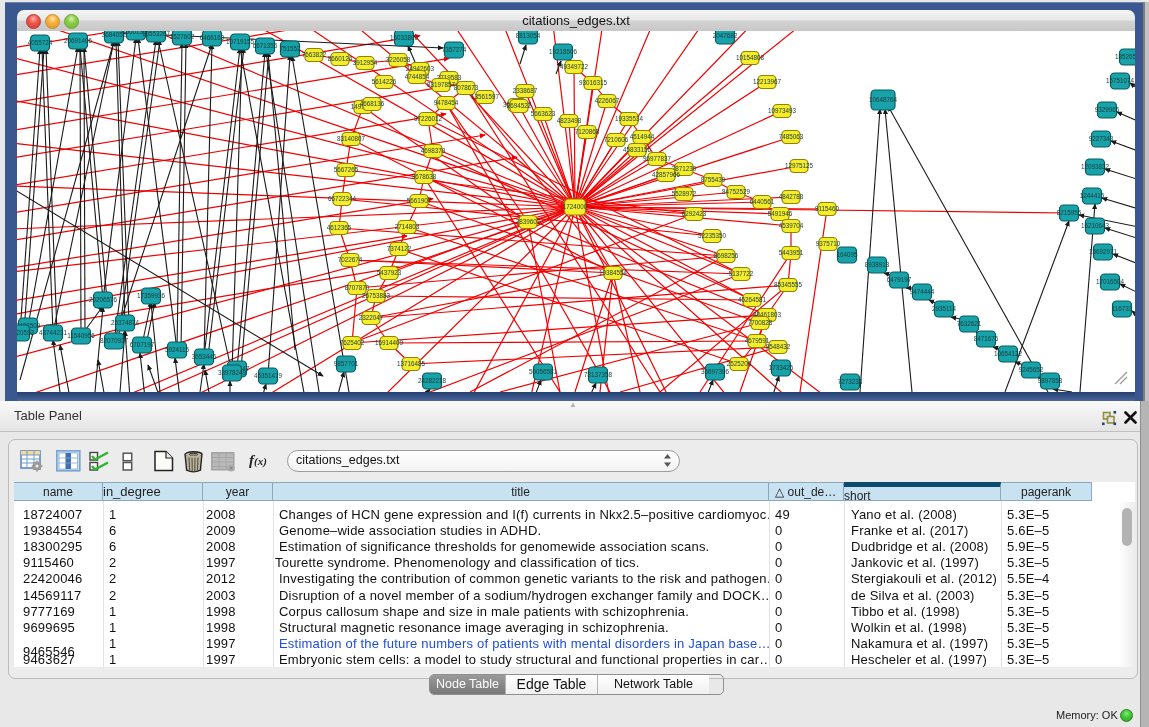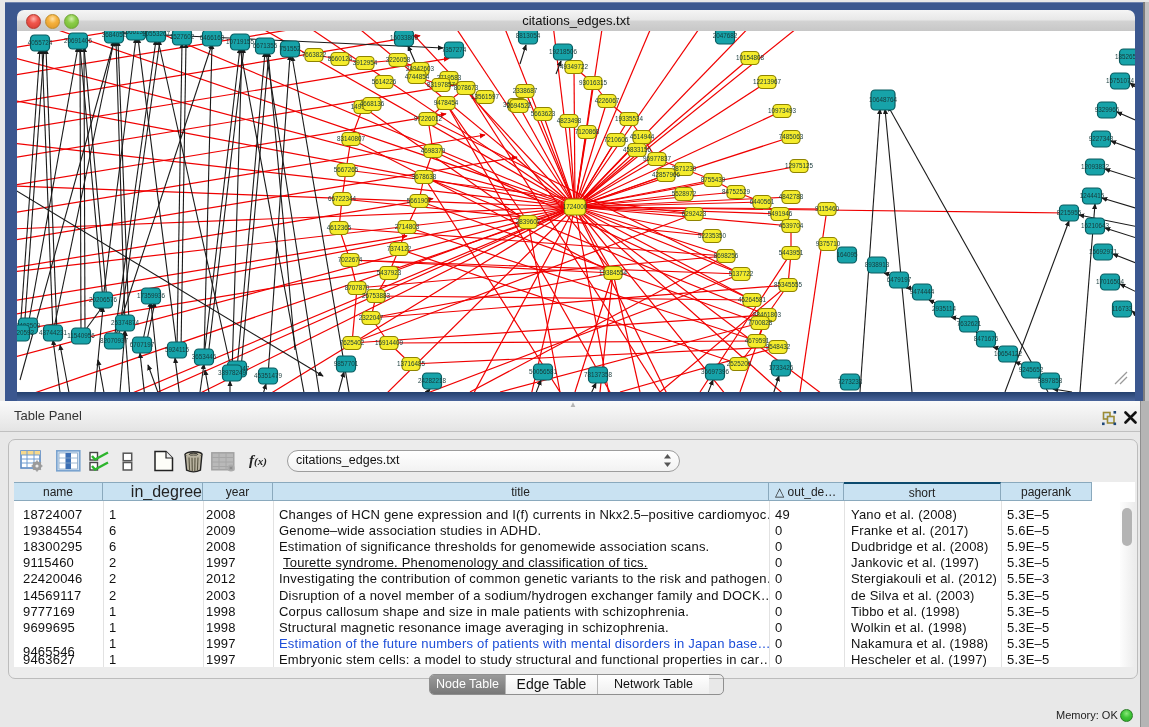--- a/index.html
+++ b/index.html
@@ -626,25 +626,25 @@
 
 <div class="abs" style="left:287px;top:450px;width:391px;height:20px;border:1px solid #9d9d9d;border-radius:11px;background:linear-gradient(#ffffff,#f2f2f2);"></div>
 <div class="abs" style="left:296px;top:450px;font-size:12.5px;color:#111;line-height:21px;">citations_edges.txt</div>
 <svg class="abs" style="left:663px;top:454px;" width="9" height="13" viewBox="0 0 9 13">
  <path d="M4.5,0 L8,4.6 L1,4.6 z" fill="#555"></path>
     <path d="M4.5,13 L8,8.4 L1,8.4 z" fill="#555"></path>
 </svg>
 
 <div class="abs" style="left:14px;top:482px;width:1121px;height:185px;background:#ffffff;"></div>
 <div class="abs" style="left:14px;top:482px;width:89px;height:19px;background:#c9e2f2;border-right:1px solid #8aa9bd;border-top:1px solid #8aa9bd;border-bottom:1px solid #8aa9bd;box-sizing:border-box;text-align:center;font-size:12px;color:#222;line-height:18px;overflow:hidden;white-space:nowrap;">name</div>
-<div class="abs" style="left:103px;top:482px;width:100px;height:19px;background:#c9e2f2;border-right:1px solid #8aa9bd;border-top:1px solid #8aa9bd;border-bottom:1px solid #8aa9bd;box-sizing:border-box;text-align:right;font-size:16px;color:#222;line-height:18px;overflow:hidden;white-space:nowrap;">in_degree</div>
+<div class="abs" style="left:103px;top:482px;width:100px;height:19px;background:#c9e2f2;border-right:1px solid #8aa9bd;border-top:1px solid #8aa9bd;border-bottom:1px solid #8aa9bd;box-sizing:border-box;text-align:left;font-size:13px;color:#222;line-height:18px;overflow:hidden;white-space:nowrap;">in_degree</div>
 <div class="abs" style="left:203px;top:482px;width:70px;height:19px;background:#c9e2f2;border-right:1px solid #8aa9bd;border-top:1px solid #8aa9bd;border-bottom:1px solid #8aa9bd;box-sizing:border-box;text-align:center;font-size:12px;color:#222;line-height:18px;overflow:hidden;white-space:nowrap;">year</div>
 <div class="abs" style="left:273px;top:482px;width:496px;height:19px;background:#c9e2f2;border-right:1px solid #8aa9bd;border-top:1px solid #8aa9bd;border-bottom:1px solid #8aa9bd;box-sizing:border-box;text-align:center;font-size:12px;color:#222;line-height:18px;overflow:hidden;white-space:nowrap;">title</div>
 <div class="abs" style="left:769px;top:482px;width:75px;height:19px;background:#c9e2f2;border-right:1px solid #8aa9bd;border-top:1px solid #8aa9bd;border-bottom:1px solid #8aa9bd;box-sizing:border-box;text-align:left;padding-left:6px;font-size:12px;color:#222;line-height:18px;overflow:hidden;white-space:nowrap;">△ out_de…</div>
-<div class="abs" style="left:844px;top:482px;width:157px;height:19px;background:#c9e2f2;border-right:1px solid #8aa9bd;border-top:2px solid #0c4a6e;border-bottom:1px solid #8aa9bd;box-sizing:border-box;text-align:center;font-size:12px;color:#222;line-height:18px;overflow:hidden;white-space:nowrap;">short</div>
+<div class="abs" style="left:844px;top:482px;width:157px;height:19px;background:#c9e2f2;border-right:1px solid #8aa9bd;border-top:5px solid #0c4a6e;border-bottom:1px solid #8aa9bd;box-sizing:border-box;font-size:12px;color:#222;line-height:18px;overflow:hidden;white-space:nowrap;">short</div>
 <div class="abs" style="left:1001px;top:482px;width:91px;height:19px;background:#c9e2f2;border-right:1px solid #8aa9bd;border-top:1px solid #8aa9bd;border-bottom:1px solid #8aa9bd;box-sizing:border-box;text-align:center;font-size:12px;color:#222;line-height:18px;overflow:hidden;white-space:nowrap;">pagerank</div>
 <div style="position:absolute;left:14px;top:506.5px;width:80px;height:16.2px;padding-left:9px;overflow:hidden;white-space:nowrap;font-size:13px;letter-spacing:0.2px;color:#111;line-height:16.2px;">18724007</div>
 <div style="position:absolute;left:103px;top:506.5px;width:94px;height:16.2px;padding-left:6px;overflow:hidden;white-space:nowrap;font-size:13px;letter-spacing:0.2px;color:#111;line-height:16.2px;">1</div>
 <div style="position:absolute;left:203px;top:506.5px;width:67px;height:16.2px;padding-left:3px;overflow:hidden;white-space:nowrap;font-size:13px;letter-spacing:0.2px;color:#111;line-height:16.2px;">2008</div>
 <div style="position:absolute;left:273px;top:506.5px;width:490px;height:16.2px;padding-left:6px;overflow:hidden;white-space:nowrap;font-size:13px;letter-spacing:0.2px;color:#111;line-height:16.2px;">Changes of HCN gene expression and I(f) currents in Nkx2.5–positive cardiomyoc…</div>
 <div style="position:absolute;left:769px;top:506.5px;width:69px;height:16.2px;padding-left:6px;overflow:hidden;white-space:nowrap;font-size:13px;letter-spacing:0.2px;color:#111;line-height:16.2px;">49</div>
 <div style="position:absolute;left:844px;top:506.5px;width:150px;height:16.2px;padding-left:7px;overflow:hidden;white-space:nowrap;font-size:13px;letter-spacing:0.2px;color:#111;line-height:16.2px;">Yano et al. (2008)</div>
 <div style="position:absolute;left:1001px;top:506.5px;width:85px;height:16.2px;padding-left:6px;overflow:hidden;white-space:nowrap;font-size:13px;letter-spacing:0.2px;color:#111;line-height:16.2px;">5.3E–5</div>
 <div style="position:absolute;left:14px;top:522.7px;width:80px;height:16.2px;padding-left:9px;overflow:hidden;white-space:nowrap;font-size:13px;letter-spacing:0.2px;color:#111;line-height:16.2px;">19384554</div>
 <div style="position:absolute;left:103px;top:522.7px;width:94px;height:16.2px;padding-left:6px;overflow:hidden;white-space:nowrap;font-size:13px;letter-spacing:0.2px;color:#111;line-height:16.2px;">6</div>
@@ -656,31 +656,31 @@
 <div style="position:absolute;left:14px;top:538.9px;width:80px;height:16.2px;padding-left:9px;overflow:hidden;white-space:nowrap;font-size:13px;letter-spacing:0.2px;color:#111;line-height:16.2px;">18300295</div>
 <div style="position:absolute;left:103px;top:538.9px;width:94px;height:16.2px;padding-left:6px;overflow:hidden;white-space:nowrap;font-size:13px;letter-spacing:0.2px;color:#111;line-height:16.2px;">6</div>
 <div style="position:absolute;left:203px;top:538.9px;width:67px;height:16.2px;padding-left:3px;overflow:hidden;white-space:nowrap;font-size:13px;letter-spacing:0.2px;color:#111;line-height:16.2px;">2008</div>
 <div style="position:absolute;left:273px;top:538.9px;width:490px;height:16.2px;padding-left:6px;overflow:hidden;white-space:nowrap;font-size:13px;letter-spacing:0.2px;color:#111;line-height:16.2px;">Estimation of significance thresholds for genomewide association scans.</div>
 <div style="position:absolute;left:769px;top:538.9px;width:69px;height:16.2px;padding-left:6px;overflow:hidden;white-space:nowrap;font-size:13px;letter-spacing:0.2px;color:#111;line-height:16.2px;">0</div>
 <div style="position:absolute;left:844px;top:538.9px;width:150px;height:16.2px;padding-left:7px;overflow:hidden;white-space:nowrap;font-size:13px;letter-spacing:0.2px;color:#111;line-height:16.2px;">Dudbridge et al. (2008)</div>
 <div style="position:absolute;left:1001px;top:538.9px;width:85px;height:16.2px;padding-left:6px;overflow:hidden;white-space:nowrap;font-size:13px;letter-spacing:0.2px;color:#111;line-height:16.2px;">5.9E–5</div>
 <div style="position:absolute;left:14px;top:555.1px;width:80px;height:16.2px;padding-left:9px;overflow:hidden;white-space:nowrap;font-size:13px;letter-spacing:0.2px;color:#111;line-height:16.2px;">9115460</div>
 <div style="position:absolute;left:103px;top:555.1px;width:94px;height:16.2px;padding-left:6px;overflow:hidden;white-space:nowrap;font-size:13px;letter-spacing:0.2px;color:#111;line-height:16.2px;">2</div>
 <div style="position:absolute;left:203px;top:555.1px;width:67px;height:16.2px;padding-left:3px;overflow:hidden;white-space:nowrap;font-size:13px;letter-spacing:0.2px;color:#111;line-height:16.2px;">1997</div>
-<div style="position:absolute;left:273px;top:555.1px;width:490px;height:16.2px;padding-left:10px;overflow:hidden;white-space:nowrap;font-size:13px;letter-spacing:0.2px;color:#111;line-height:16.2px;text-decoration:underline;">Tourette syndrome. Phenomenology and classification of tics.</div>
+<div style="position:absolute;left:273px;top:555.1px;width:490px;height:16.2px;padding-left:2px;overflow:hidden;white-space:nowrap;font-size:13px;letter-spacing:0.2px;color:#111;line-height:16.2px;">Tourette syndrome. Phenomenology and classification of tics.</div>
 <div style="position:absolute;left:769px;top:555.1px;width:69px;height:16.2px;padding-left:6px;overflow:hidden;white-space:nowrap;font-size:13px;letter-spacing:0.2px;color:#111;line-height:16.2px;">0</div>
 <div style="position:absolute;left:844px;top:555.1px;width:150px;height:16.2px;padding-left:7px;overflow:hidden;white-space:nowrap;font-size:13px;letter-spacing:0.2px;color:#111;line-height:16.2px;">Jankovic et al. (1997)</div>
 <div style="position:absolute;left:1001px;top:555.1px;width:85px;height:16.2px;padding-left:6px;overflow:hidden;white-space:nowrap;font-size:13px;letter-spacing:0.2px;color:#111;line-height:16.2px;">5.3E–5</div>
 <div style="position:absolute;left:14px;top:571.3px;width:80px;height:16.2px;padding-left:9px;overflow:hidden;white-space:nowrap;font-size:13px;letter-spacing:0.2px;color:#111;line-height:16.2px;">22420046</div>
 <div style="position:absolute;left:103px;top:571.3px;width:94px;height:16.2px;padding-left:6px;overflow:hidden;white-space:nowrap;font-size:13px;letter-spacing:0.2px;color:#111;line-height:16.2px;">2</div>
 <div style="position:absolute;left:203px;top:571.3px;width:67px;height:16.2px;padding-left:3px;overflow:hidden;white-space:nowrap;font-size:13px;letter-spacing:0.2px;color:#111;line-height:16.2px;">2012</div>
 <div style="position:absolute;left:273px;top:571.3px;width:490px;height:16.2px;padding-left:6px;overflow:hidden;white-space:nowrap;font-size:13px;letter-spacing:0.2px;color:#111;line-height:16.2px;">Investigating the contribution of common genetic variants to the risk and pathogen…</div>
 <div style="position:absolute;left:769px;top:571.3px;width:69px;height:16.2px;padding-left:6px;overflow:hidden;white-space:nowrap;font-size:13px;letter-spacing:0.2px;color:#111;line-height:16.2px;">0</div>
 <div style="position:absolute;left:844px;top:571.3px;width:150px;height:16.2px;padding-left:7px;overflow:hidden;white-space:nowrap;font-size:13px;letter-spacing:0.2px;color:#111;line-height:16.2px;">Stergiakouli et al. (2012)</div>
-<div style="position:absolute;left:1001px;top:571.3px;width:85px;height:16.2px;padding-left:6px;overflow:hidden;white-space:nowrap;font-size:13px;letter-spacing:0.2px;color:#111;line-height:16.2px;">5.5E–3</div>
+<div style="position:absolute;left:1001px;top:571.3px;width:85px;height:16.2px;padding-left:6px;overflow:hidden;white-space:nowrap;font-size:13px;letter-spacing:0.2px;color:#111;line-height:16.2px;">5.5E–4</div>
 <div style="position:absolute;left:14px;top:587.5px;width:80px;height:16.2px;padding-left:9px;overflow:hidden;white-space:nowrap;font-size:13px;letter-spacing:0.2px;color:#111;line-height:16.2px;">14569117</div>
 <div style="position:absolute;left:103px;top:587.5px;width:94px;height:16.2px;padding-left:6px;overflow:hidden;white-space:nowrap;font-size:13px;letter-spacing:0.2px;color:#111;line-height:16.2px;">2</div>
 <div style="position:absolute;left:203px;top:587.5px;width:67px;height:16.2px;padding-left:3px;overflow:hidden;white-space:nowrap;font-size:13px;letter-spacing:0.2px;color:#111;line-height:16.2px;">2003</div>
 <div style="position:absolute;left:273px;top:587.5px;width:490px;height:16.2px;padding-left:6px;overflow:hidden;white-space:nowrap;font-size:13px;letter-spacing:0.2px;color:#111;line-height:16.2px;">Disruption of a novel member of a sodium/hydrogen exchanger family and DOCK…</div>
 <div style="position:absolute;left:769px;top:587.5px;width:69px;height:16.2px;padding-left:6px;overflow:hidden;white-space:nowrap;font-size:13px;letter-spacing:0.2px;color:#111;line-height:16.2px;">0</div>
 <div style="position:absolute;left:844px;top:587.5px;width:150px;height:16.2px;padding-left:7px;overflow:hidden;white-space:nowrap;font-size:13px;letter-spacing:0.2px;color:#111;line-height:16.2px;">de Silva et al. (2003)</div>
 <div style="position:absolute;left:1001px;top:587.5px;width:85px;height:16.2px;padding-left:6px;overflow:hidden;white-space:nowrap;font-size:13px;letter-spacing:0.2px;color:#111;line-height:16.2px;">5.3E–5</div>
 <div style="position:absolute;left:14px;top:603.7px;width:80px;height:16.2px;padding-left:9px;overflow:hidden;white-space:nowrap;font-size:13px;letter-spacing:0.2px;color:#111;line-height:16.2px;">9777169</div>
 <div style="position:absolute;left:103px;top:603.7px;width:94px;height:16.2px;padding-left:6px;overflow:hidden;white-space:nowrap;font-size:13px;letter-spacing:0.2px;color:#111;line-height:16.2px;">1</div>
 <div style="position:absolute;left:203px;top:603.7px;width:67px;height:16.2px;padding-left:3px;overflow:hidden;white-space:nowrap;font-size:13px;letter-spacing:0.2px;color:#111;line-height:16.2px;">1998</div>
@@ -693,21 +693,21 @@
 <div style="position:absolute;left:203px;top:619.9px;width:67px;height:16.2px;padding-left:3px;overflow:hidden;white-space:nowrap;font-size:13px;letter-spacing:0.2px;color:#111;line-height:16.2px;">1998</div>
 <div style="position:absolute;left:273px;top:619.9px;width:490px;height:16.2px;padding-left:6px;overflow:hidden;white-space:nowrap;font-size:13px;letter-spacing:0.2px;color:#111;line-height:16.2px;">Structural magnetic resonance image averaging in schizophrenia.</div>
 <div style="position:absolute;left:769px;top:619.9px;width:69px;height:16.2px;padding-left:6px;overflow:hidden;white-space:nowrap;font-size:13px;letter-spacing:0.2px;color:#111;line-height:16.2px;">0</div>
 <div style="position:absolute;left:844px;top:619.9px;width:150px;height:16.2px;padding-left:7px;overflow:hidden;white-space:nowrap;font-size:13px;letter-spacing:0.2px;color:#111;line-height:16.2px;">Wolkin et al. (1998)</div>
 <div style="position:absolute;left:1001px;top:619.9px;width:85px;height:16.2px;padding-left:6px;overflow:hidden;white-space:nowrap;font-size:13px;letter-spacing:0.2px;color:#111;line-height:16.2px;">5.3E–5</div>
 <div style="position:absolute;left:14px;top:636.1px;width:80px;height:16.2px;padding-left:9px;overflow:hidden;white-space:nowrap;font-size:13px;letter-spacing:0.2px;color:#111;line-height:16.2px;margin-top:8px;">9465546</div>
 <div style="position:absolute;left:103px;top:636.1px;width:94px;height:16.2px;padding-left:6px;overflow:hidden;white-space:nowrap;font-size:13px;letter-spacing:0.2px;color:#111;line-height:16.2px;">1</div>
 <div style="position:absolute;left:203px;top:636.1px;width:67px;height:16.2px;padding-left:3px;overflow:hidden;white-space:nowrap;font-size:13px;letter-spacing:0.2px;color:#111;line-height:16.2px;">1997</div>
 <div style="position:absolute;left:273px;top:636.1px;width:490px;height:16.2px;padding-left:6px;overflow:hidden;white-space:nowrap;font-size:13px;letter-spacing:0.2px;color:#1d4ed8;line-height:16.2px;">Estimation of the future numbers of patients with mental disorders in Japan base…</div>
 <div style="position:absolute;left:769px;top:636.1px;width:69px;height:16.2px;padding-left:6px;overflow:hidden;white-space:nowrap;font-size:13px;letter-spacing:0.2px;color:#111;line-height:16.2px;">0</div>
-<div style="position:absolute;left:844px;top:636.1px;width:150px;height:16.2px;padding-left:7px;overflow:hidden;white-space:nowrap;font-size:13px;letter-spacing:0.2px;color:#111;line-height:16.2px;">Nakamura et al. (1988)</div>
+<div style="position:absolute;left:844px;top:636.1px;width:150px;height:16.2px;padding-left:7px;overflow:hidden;white-space:nowrap;font-size:13px;letter-spacing:0.2px;color:#111;line-height:16.2px;">Nakamura et al. (1997)</div>
 <div style="position:absolute;left:1001px;top:636.1px;width:85px;height:16.2px;padding-left:6px;overflow:hidden;white-space:nowrap;font-size:13px;letter-spacing:0.2px;color:#111;line-height:16.2px;">5.3E–5</div>
 <div style="position:absolute;left:14px;top:652.3px;width:80px;height:16.2px;padding-left:9px;overflow:hidden;white-space:nowrap;font-size:13px;letter-spacing:0.2px;color:#111;line-height:16.2px;">9463627</div>
 <div style="position:absolute;left:103px;top:652.3px;width:94px;height:16.2px;padding-left:6px;overflow:hidden;white-space:nowrap;font-size:13px;letter-spacing:0.2px;color:#111;line-height:16.2px;">1</div>
 <div style="position:absolute;left:203px;top:652.3px;width:67px;height:16.2px;padding-left:3px;overflow:hidden;white-space:nowrap;font-size:13px;letter-spacing:0.2px;color:#111;line-height:16.2px;">1997</div>
 <div style="position:absolute;left:273px;top:652.3px;width:490px;height:16.2px;padding-left:6px;overflow:hidden;white-space:nowrap;font-size:13px;letter-spacing:0.2px;color:#111;line-height:16.2px;">Embryonic stem cells: a model to study structural and functional properties in car…</div>
 <div style="position:absolute;left:769px;top:652.3px;width:69px;height:16.2px;padding-left:6px;overflow:hidden;white-space:nowrap;font-size:13px;letter-spacing:0.2px;color:#111;line-height:16.2px;">0</div>
 <div style="position:absolute;left:844px;top:652.3px;width:150px;height:16.2px;padding-left:7px;overflow:hidden;white-space:nowrap;font-size:13px;letter-spacing:0.2px;color:#111;line-height:16.2px;">Hescheler et al. (1997)</div>
 <div style="position:absolute;left:1001px;top:652.3px;width:85px;height:16.2px;padding-left:6px;overflow:hidden;white-space:nowrap;font-size:13px;letter-spacing:0.2px;color:#111;line-height:16.2px;">5.3E–5</div>
 
 <div class="abs" style="left:103px;top:501px;width:1px;height:166px;background:#e2e2e2;"></div>

